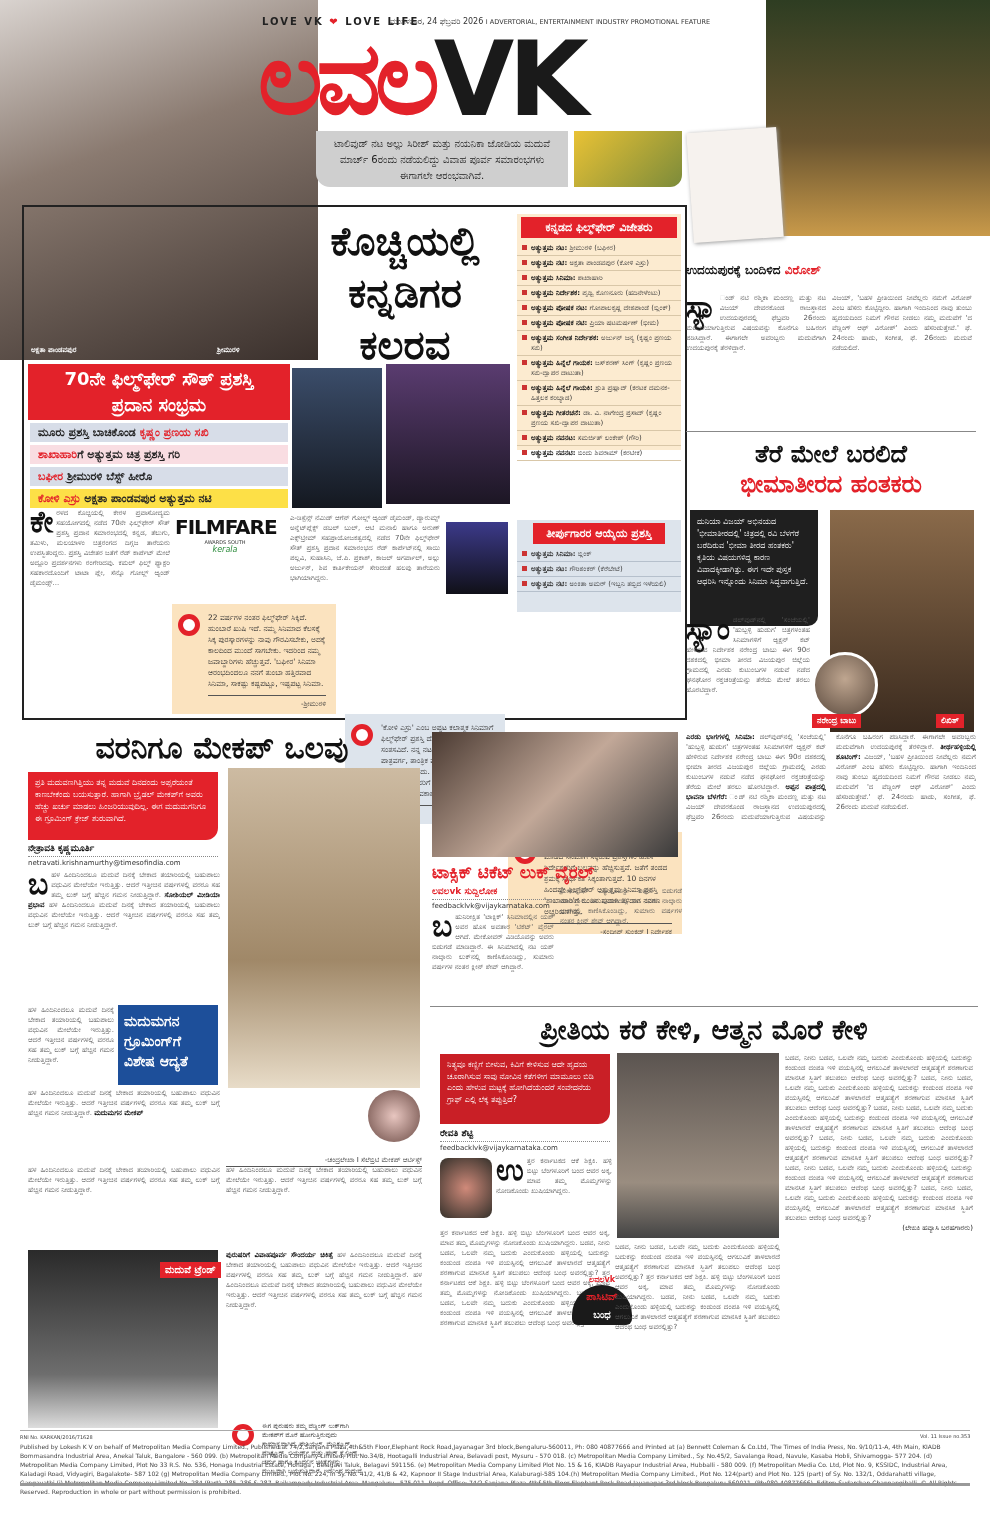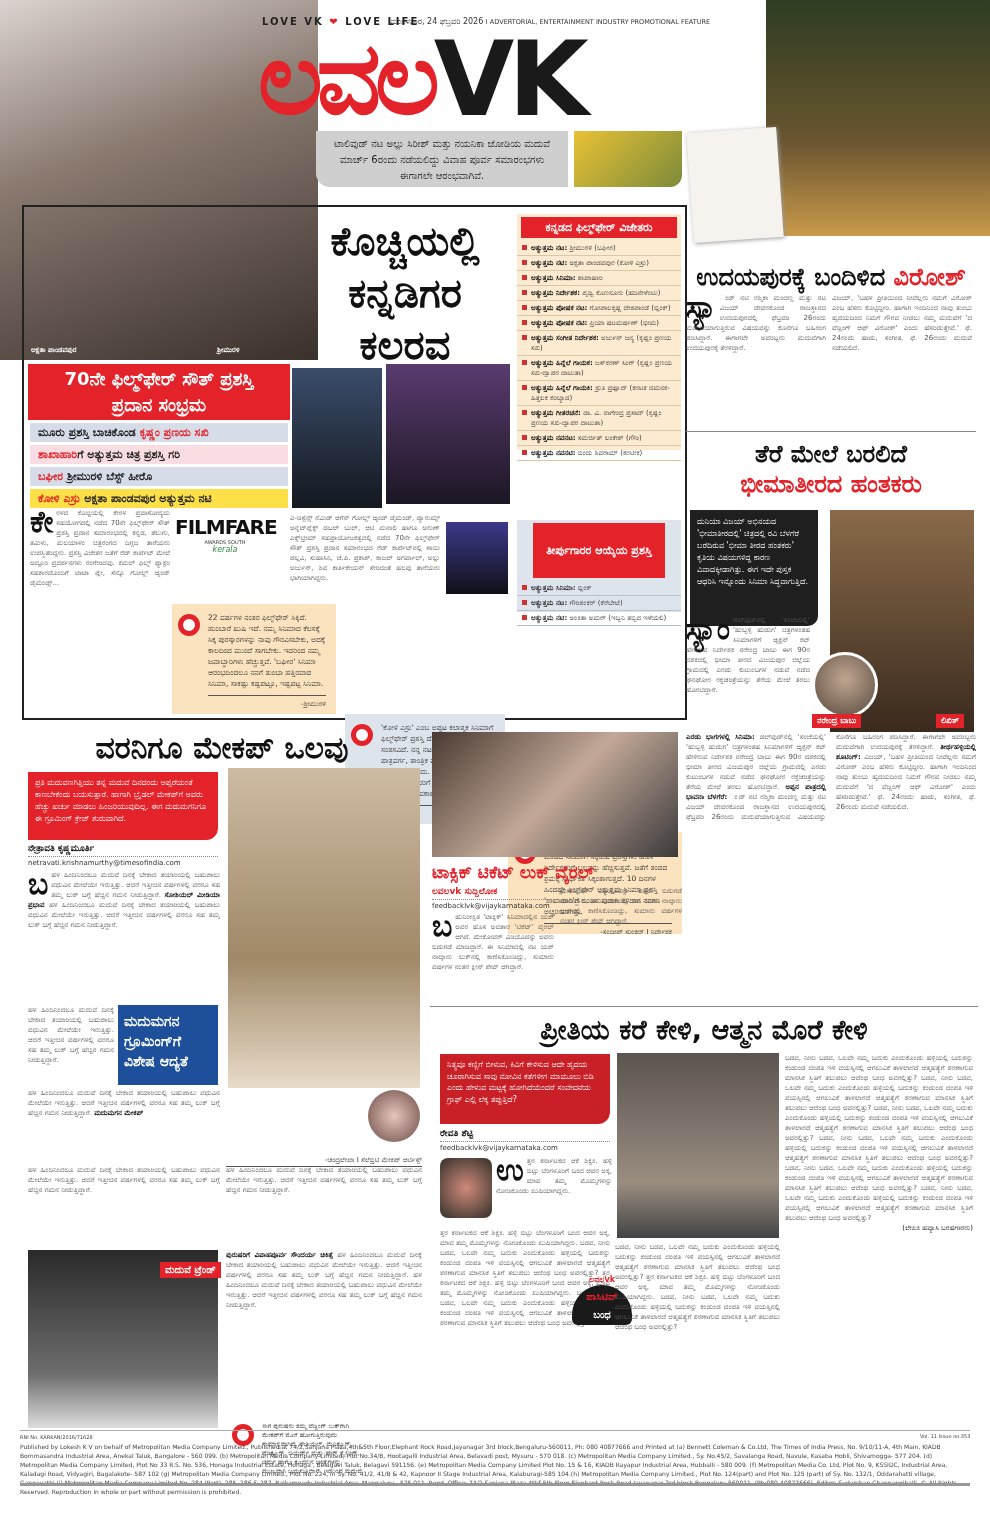--- a/index.html
+++ b/index.html
@@ -15,21 +15,21 @@
 .logo .vk{font-size:104px;font-weight:900;color:#1a1a1a;line-height:98px;letter-spacing:-6px}
 .teaser{left:316px;top:131px;width:252px;height:56px;background:#cfcfcf;border-radius:0 0 0 14px;font-size:10px;line-height:16px;padding:5px 10px;text-align:center;color:#222}
 .box-border{border:2px solid #222}
 .headline-big{font-weight:bold;color:#111;text-align:center}
 .winners{left:517px;top:214px;width:164px;height:236px;background:#fcebd0}
 .winners h3{background:#e3222a;color:#fff;font-size:11px;text-align:center;padding:4px 0;margin:3px 4px}
 .winners li{list-style:none;font-size:7px;line-height:10px;color:#333;padding:2px 6px 2px 14px;border-bottom:1px solid #d9c7a8;position:relative}
 .winners li:before{content:"";position:absolute;left:5px;top:4px;width:5px;height:5px;background:#c33}
 .winners li b{color:#111}
 .jury{left:517px;top:520px;width:164px;height:92px;background:#dde4ec}
-.jury h3{background:#e3222a;color:#fff;font-size:11px;text-align:center;padding:21px 0;margin:3px 16px}
+.jury h3{background:#e3222a;color:#fff;font-size:11px;text-align:center;padding:4px 0;margin:3px 16px}
 .jury li{list-style:none;font-size:7px;line-height:10px;color:#333;padding:2px 6px 2px 14px;border-bottom:1px solid #b6c0cc;position:relative}
 .jury li:before{content:"";position:absolute;left:5px;top:4px;width:5px;height:5px;background:#c33}
 .red-banner{background:#e3222a;color:#fff;font-weight:bold;text-align:center}
 .bar{font-size:11px;font-weight:bold;padding:3px 8px;margin-bottom:3px;color:#222}
 .quote{padding:8px 10px 8px 36px;font-size:7.5px;line-height:11px;color:#333;position:relative}
 .quote .qmark{position:absolute;left:6px;top:10px;width:22px;height:22px;border-radius:50%;border:5px solid #e3222a;background:#fff;transform:rotate(45deg)}
 .quote .sig{text-align:right;margin-top:6px;border-top:1px solid #555;padding-top:3px;font-size:7px}
 .dropcap{float:left;font-size:30px;line-height:28px;font-weight:bold;color:#111;margin-right:3px}
 .caption-red{background:#e3222a;color:#fff;font-size:9px;font-weight:bold;padding:2px 5px}
 .foot{left:20px;top:1433px;width:950px;font-size:6px;line-height:9px;color:#444}
@@ -120,21 +120,21 @@
   <span class="qmark"></span>
   <div>'ಕೋಳಿ ಎಸ್ರು' ಎಂಬ ಅಪ್ಪಟ ಕಲಾತ್ಮಕ ಸಿನಿಮಾಗೆ ಫಿಲ್ಮ್‌ಫೇರ್ ಪ್ರಶಸ್ತಿ ದೊರೆತಿರುವುದಕ್ಕೆ ಸಂತಸವಿದೆ. ನನ್ನ ನಟನೆಯನ್ನು ಪ್ರೋತ್ಸಾಹಿಸಿದ ಪಾತ್ರವರ್ಗ, ತಾಂತ್ರಿಕ ವರ್ಗಕ್ಕೆ ನಾನೆಷ್ಟು ಕೃತಜ್ಞತೆ ಹೇಳಿದರೂ ಸಾಲದು. ಈ ಚಿತ್ರದ ನಿರ್ದೇಶಕಿ ಚಂಪಾ ಶೆಟ್ಟಿಯವರಿಗೆ ಇಷ್ಟಪಟ್ಟು ಸಿನಿಮಾ ನಿರ್ದೇಶಿಸುವ ಅವಕಾಶ ಸಿಗಲಿ.</div>
   <div class="sig">-ಅಕ್ಷತಾ ಪಾಂಡವಪುರ</div>
 </div>
 <div class="abs quote" style="left:508px;top:612px;width:174px;height:102px;background:#fbe3bf">
   <span class="qmark"></span>
   <div>ಯಾವುದೇ ನಿರೀಕ್ಷೆ ಇಲ್ಲದೆ, ಯಾರದ್ದೂ ಬೆಂಬಲವಿಲ್ಲದೆ ಮಾಡಿದ ಸಿನಿಮಾಗೆ ಸಿಕ್ಕಿರುವ ಪ್ರಶಸ್ತಿಗಳು ಹೊಸ ನಿರ್ದೇಶಕರಿಗೆ ಬಲವನ್ನು ಹೆಚ್ಚಿಸುತ್ತವೆ. ಜತೆಗೆ ತಂಡದ ಶ್ರಮಕ್ಕೆ ಸಾರ್ಥಕತೆ ಸಿಕ್ಕಂತಾಗುತ್ತದೆ. 10 ದಿನಗಳ ಹಿಂದಷ್ಟೇ ಫಿಲ್ಮ್‌ಫೇರ್ ಅತ್ಯುತ್ತಮ ಸಿನಿಮಾ ಪ್ರಶಸ್ತಿ 'ಶಾಖಾಹಾರಿ'ಗೆ ಬಂದಿರುವುದಾಗಿ ತಿಳಿದಾಗ ನನಗೂ ಅಚ್ಚರಿಯಾಗಿತ್ತು.</div>
   <div class="sig">-ಸಂದೀಪ್ ಸುಂಕದ್ I ನಿರ್ದೇಶಕ</div>
 </div>
 
-<div class="abs headline-big" style="left:686px;top:263px;width:290px;font-size:24px;text-align:center">
+<div class="abs headline-big" style="left:686px;top:263px;width:290px;font-size:12px;text-align:left">
   <span>ಉದಯಪುರಕ್ಕೆ ಬಂದಿಳಿದ </span><span class="red">ವಿರೋಶ್</span>
 </div>
 <div class="abs txt" style="left:686px;top:293px;width:140px;height:132px;overflow:hidden">
   <span class="dropcap">ಸ್ಯಾ</span><span>ಂಡ್ ನಟಿ ರಶ್ಮಿಕಾ ಮಂದಣ್ಣ ಮತ್ತು ನಟ ವಿಜಯ್ ದೇವರಕೊಂಡ ರಾಜಸ್ಥಾನದ ಉದಯಪುರದಲ್ಲಿ ಫೆಬ್ರವರಿ 26ರಂದು ಮದುವೆಯಾಗುತ್ತಿರುವ ವಿಷಯವನ್ನು ಕೊನೆಗೂ ಬಹಿರಂಗ ಪಡಿಸಿದ್ದಾರೆ. ಈಗಾಗಲೇ ಅವರಿಬ್ಬರು ಮದುವೆಗಾಗಿ ಉದಯಪುರಕ್ಕೆ ತೆರಳಿದ್ದಾರೆ.</span>
 </div>
 <div class="abs txt" style="left:832px;top:293px;width:140px;height:132px;overflow:hidden">ವಿಜಯ್, 'ಬಹಳ ಪ್ರೀತಿಯಿಂದ ನೀವೆಲ್ಲರು ನಮಗೆ ವಿರೋಶ್ ಎಂಬ ಹೆಸರು ಕೊಟ್ಟಿದ್ದೀರಿ. ಹಾಗಾಗಿ ಇಂದಿನಿಂದ ನಾವು ತುಂಬು ಹೃದಯದಿಂದ ನಿಮಗೆ ಗೌರವ ನೀಡಲು ನಮ್ಮ ಮದುವೆಗೆ 'ದ ವೆಡ್ಡಿಂಗ್ ಆಫ್ ವಿರೋಶ್' ಎಂದು ಹೆಸರಿಡುತ್ತೇವೆ.' ಫೆ. 24ರಂದು ಹಾಡು, ಸಂಗೀತ, ಫೆ. 26ರಂದು ಮದುವೆ ನಡೆಯಲಿದೆ.</div>
 <div class="abs" style="left:686px;top:431px;width:290px;height:1px;background:#888"></div>
 
 <div class="abs headline-big" style="left:686px;top:440px;width:290px;font-size:24px">ತೆರೆ ಮೇಲೆ ಬರಲಿದೆ</div>
 <div class="abs headline-big red" style="left:686px;top:470px;width:290px;font-size:24px;color:#e3222a">ಭೀಮಾತೀರದ ಹಂತಕರು</div>

